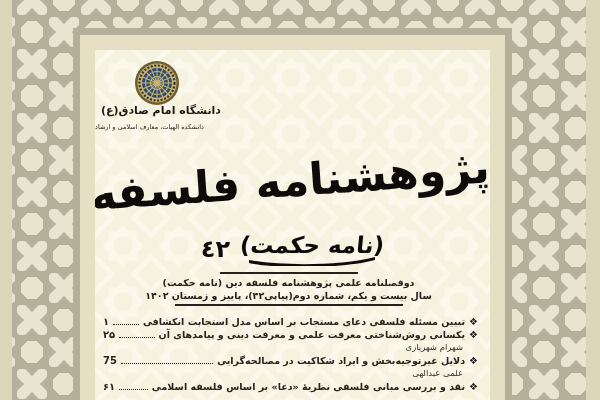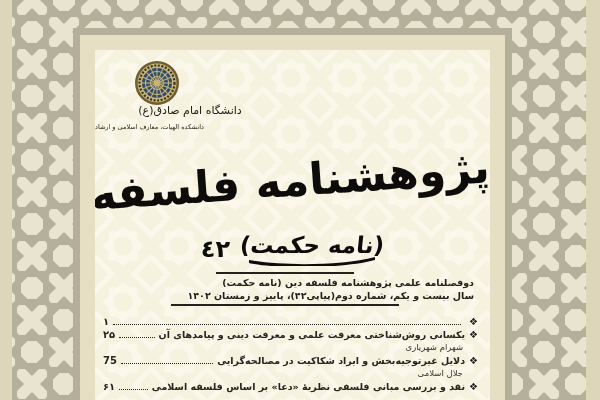--- a/index.html
+++ b/index.html
@@ -9,34 +9,34 @@
   .bg-layer{position:absolute;inset:0;}
   .edge-strip{position:absolute;top:0;bottom:0;width:12px;background:#ddd6bb;}
   .edge-strip.left{left:0;} .edge-strip.right{right:0;width:14px;}
   .frame{position:absolute;left:73px;top:28px;width:439px;height:372px;
          background:#e6dfc4;border:7px solid #b3af99;border-bottom:none;
          padding:15px 15px 0 15px;}
   .panel{position:relative;width:395px;height:350px;background:#f6f2e0;overflow:hidden;}
   .panel-pattern{position:absolute;inset:0;opacity:.75;}
   .logo{position:absolute;left:39px;top:10px;width:46px;height:46px;}
   .uni-name{position:absolute;left:0;top:54px;width:132px;text-align:center;
-            font-size:11px;font-weight:normal;color:#1c1a14;direction:rtl;white-space:nowrap;margin-left:29px;}
+            font-size:11px;font-weight:bold;color:#1c1a14;direction:rtl;white-space:nowrap;}
   .uni-faculty{position:absolute;left:0;top:73px;width:146px;text-align:left;
                font-size:6.5px;color:#2a271e;direction:rtl;white-space:nowrap;}
   .main-title{position:absolute;top:78px;left:0;right:0;height:105px;line-height:105px;
               text-align:center;font-size:44px;font-weight:bold;color:#0d0c0a;
               direction:rtl;white-space:nowrap;transform:rotate(-4deg);letter-spacing:-1px;}
   .subtitle-row{position:absolute;top:176px;left:0;right:0;height:40px;
                 display:flex;direction:rtl;justify-content:center;align-items:flex-end;gap:10px;}
   .subtitle-wrap{display:flex;flex-direction:column;align-items:center;}
   .subtitle-text{font-size:23px;font-weight:bold;color:#0d0c0a;direction:rtl;
                  white-space:nowrap;transform:skewX(-6deg);}
   .subtitle-swash{margin-top:-3px;}
   .issue-number{font-size:24px;font-weight:bold;color:#0d0c0a;line-height:34px;}
-  .info-block{position:absolute;top:222px;left:0;right:16px;
+  .info-block{position:absolute;top:222px;left:0;right:8px;text-align:center;
               color:#211f19;direction:rtl;}
   .info-rule-top{width:138px;margin:0 auto 2px auto;border-top:2px solid #24221c;}
   .info-rule-bottom{width:228px;margin:2px auto 0 auto;border-top:2px solid #24221c;}
   .info-line{font-size:9.5px;font-weight:bold;line-height:13px;white-space:nowrap;}
   .toc{position:absolute;top:265px;left:8px;right:12px;direction:rtl;color:#26241e;}
   .toc-title-row{display:flex;align-items:center;font-weight:bold;font-size:9.5px;
                  white-space:nowrap;line-height:13px;}
   .toc-bullet{font-size:10px;margin-left:4px;color:#1f1d18;}
   .toc-leader{flex:1;border-bottom:1.6px dotted #26241e;height:7px;margin:0 4px;min-width:10px;}
   .toc-page{font-size:10px;font-weight:bold;}
@@ -132,20 +132,21 @@
         <div class="info-rule-top"></div>
         <div class="info-line">دوفصلنامه علمی پژوهشنامه فلسفه دین (نامه حکمت)</div>
         <div class="info-line">سال بیست و یکم، شماره دوم(پیاپی۴۲)، پاییز و زمستان ۱۴۰۲</div>
         <div class="info-rule-bottom"></div>
       </div>
 
       <div class="toc">
         <div class="toc-entry">
           <div class="toc-title-row">
             <span class="toc-bullet">❖</span>
+            <span class="toc-title">تبیین مسئله فلسفی دعای مستجاب بر اساس مدل استجابت انکشافی</span>
             <span class="toc-leader"></span>
             <span class="toc-page">۱</span>
           </div>
         </div>
 
         <div class="toc-entry">
           <div class="toc-title-row">
             <span class="toc-bullet">❖</span>
             <span class="toc-title">یکسانی روش‌شناختی معرفت علمی و معرفت دینی و پیامدهای آن</span>
             <span class="toc-leader"></span>
@@ -154,21 +155,21 @@
           <div class="toc-authors">شهرام شهریاری</div>
         </div>
 
         <div class="toc-entry">
           <div class="toc-title-row">
             <span class="toc-bullet">❖</span>
             <span class="toc-title">دلایل غیرتوجیه‌بخش و ایراد شکاکیت در مصالحه‌گرایی</span>
             <span class="toc-leader"></span>
             <span class="toc-page">75</span>
           </div>
-          <div class="toc-authors">جلال اسلامی</div>
+          <div class="toc-authors">علمی عبدالهی</div>
         </div>
 
         <div class="toc-entry">
           <div class="toc-title-row">
             <span class="toc-bullet">❖</span>
             <span class="toc-title">نقد و بررسی مبانی فلسفی نظریهٔ «دعا» بر اساس فلسفه اسلامی</span>
             <span class="toc-leader"></span>
             <span class="toc-page">۶۱</span>
           </div>
           <div class="toc-authors"></div>

